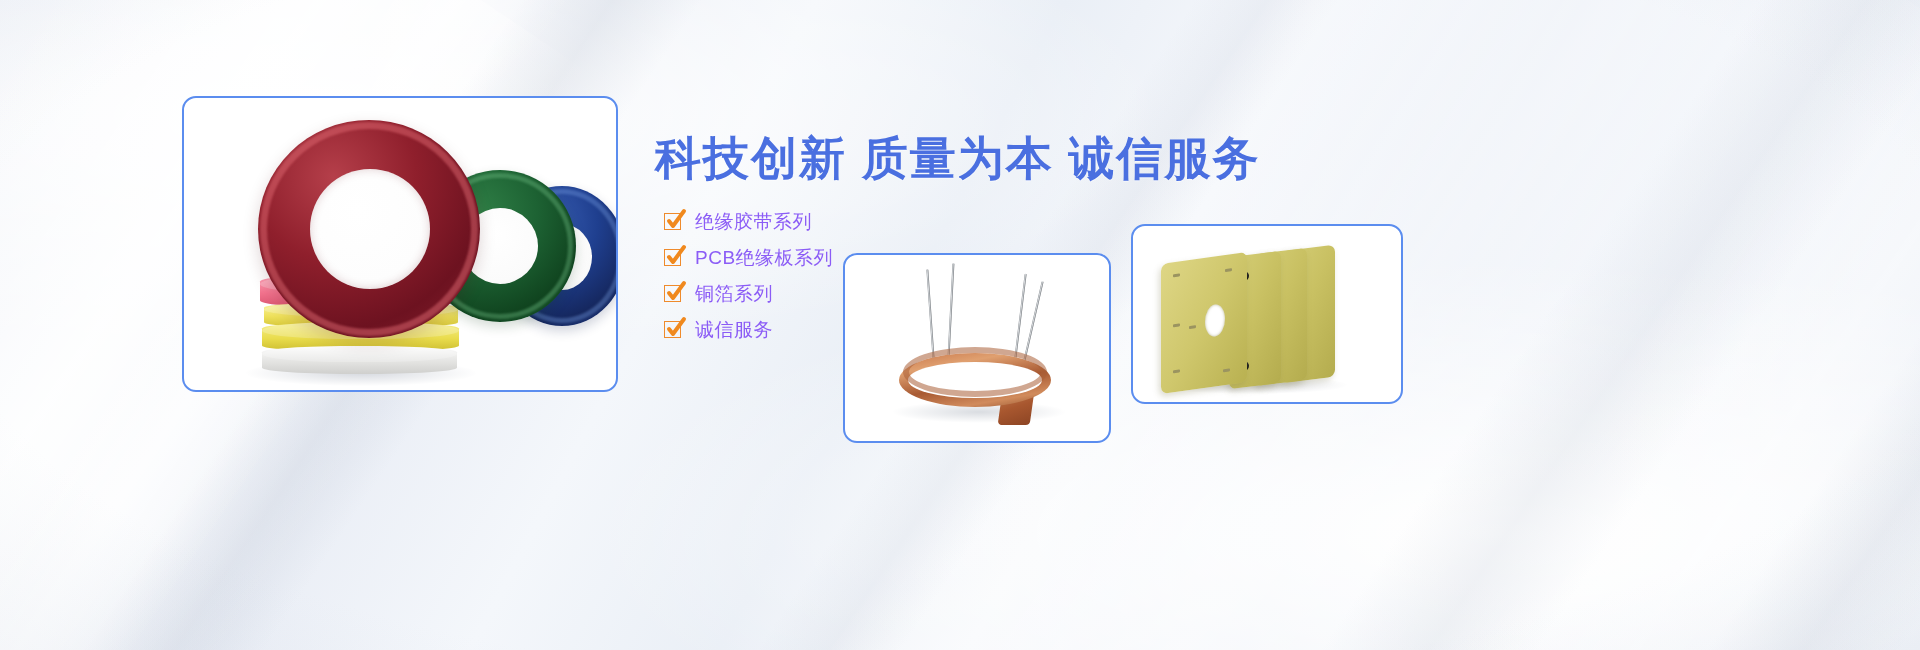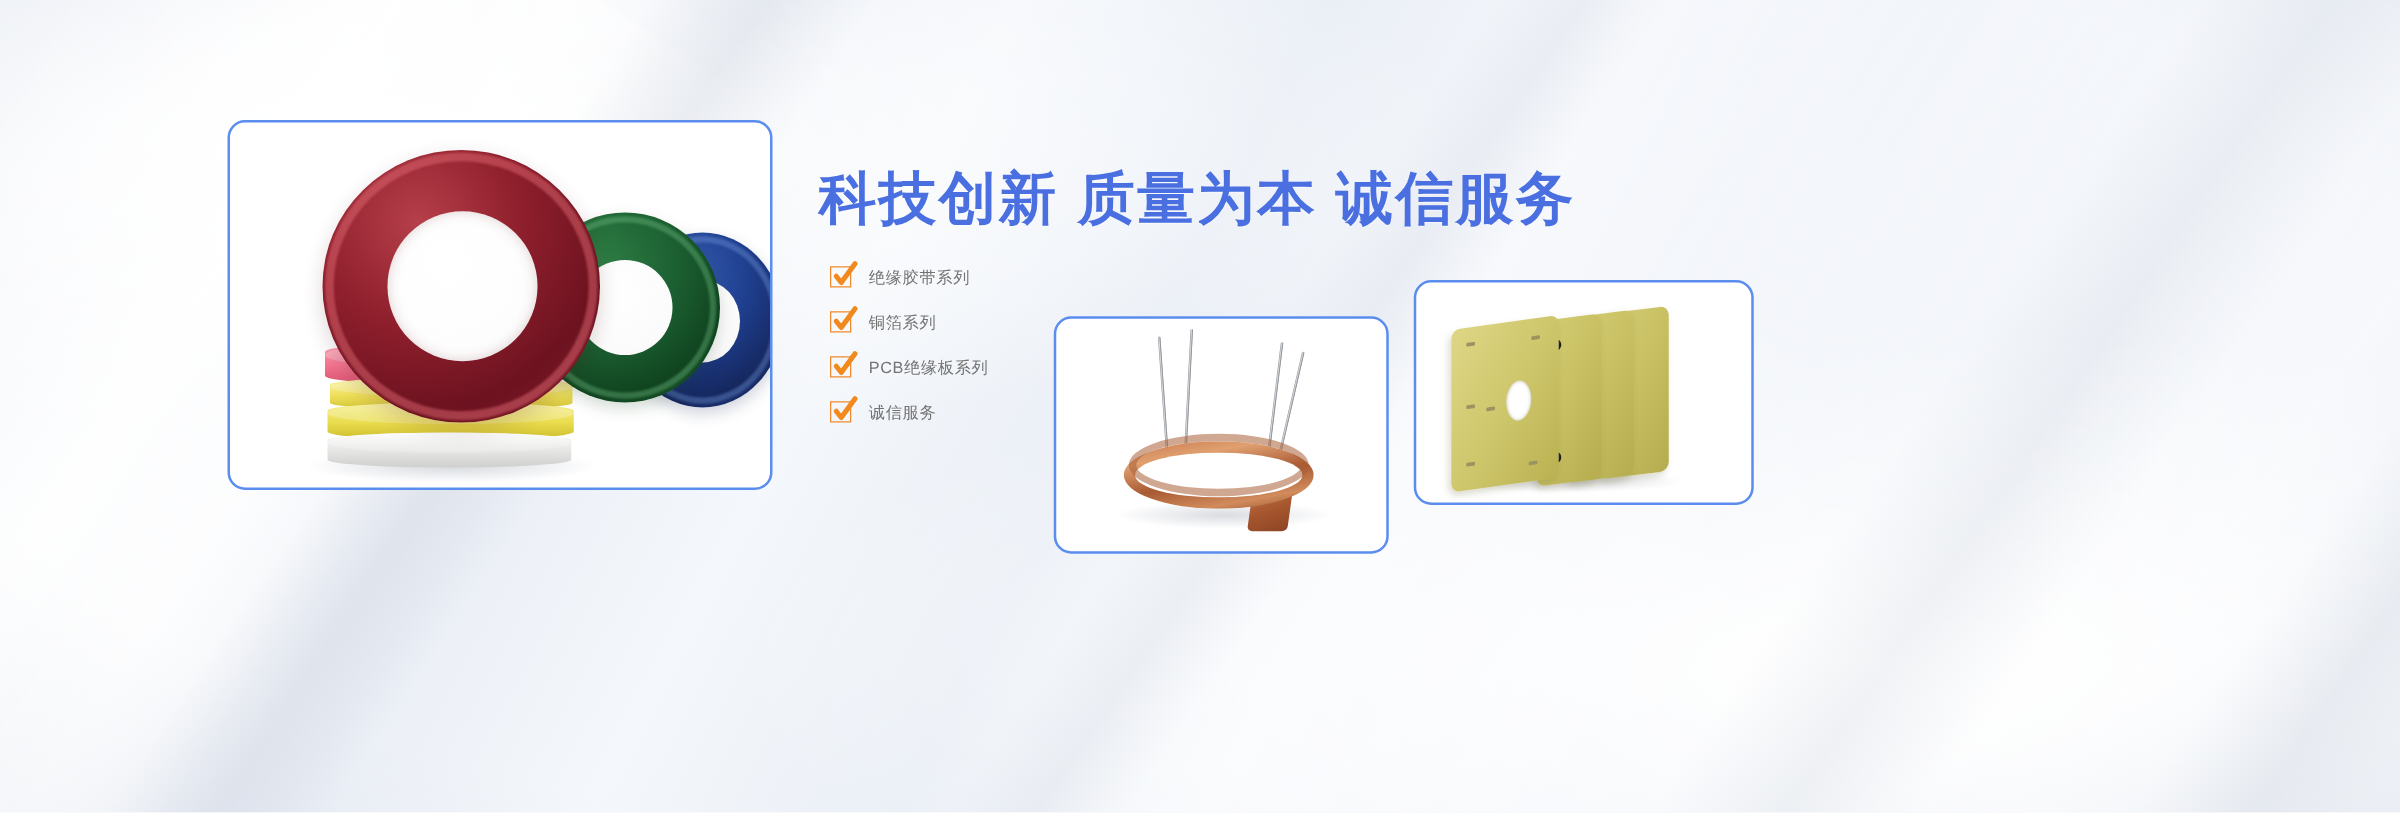--- a/index.html
+++ b/index.html
@@ -268,22 +268,22 @@
     position: relative;
     width: 17px;
     height: 17px;
     border: 1px solid #ef8b2c;
     box-sizing: border-box;
     margin-right: 14px;
     flex: 0 0 auto;
   }
   .check-icon svg { position:absolute; left:-2px; top:-6px; }
   .feature-label {
-    font-size: 13px;
-    color: #737373;
+    font-size: 19px;
+    color: #8b5cf6;
     letter-spacing: .5px;
     line-height: 1;
     white-space: nowrap;
   }
 </style>
 </head>
 <body>
 
 <div class="banner">
 
@@ -374,29 +374,29 @@
         </svg>
       </span>
       <span class="feature-label">绝缘胶带系列</span>
     </li>
     <li class="feature-item">
       <span class="check-icon">
         <svg width="24" height="24" viewBox="0 0 24 24" aria-hidden="true">
           <path d="M6 13 L10 18 L21 3" fill="none" stroke="#f0891e" stroke-width="4" stroke-linecap="round" stroke-linejoin="round"></path>
         </svg>
       </span>
-      <span class="feature-label">铜箔系列</span>
+      <span class="feature-label">PCB绝缘板系列</span>
     </li>
     <li class="feature-item">
       <span class="check-icon">
         <svg width="24" height="24" viewBox="0 0 24 24" aria-hidden="true">
           <path d="M6 13 L10 18 L21 3" fill="none" stroke="#f0891e" stroke-width="4" stroke-linecap="round" stroke-linejoin="round"></path>
         </svg>
       </span>
-      <span class="feature-label">PCB绝缘板系列</span>
+      <span class="feature-label">铜箔系列</span>
     </li>
     <li class="feature-item">
       <span class="check-icon">
         <svg width="24" height="24" viewBox="0 0 24 24" aria-hidden="true">
           <path d="M6 13 L10 18 L21 3" fill="none" stroke="#f0891e" stroke-width="4" stroke-linecap="round" stroke-linejoin="round"></path>
         </svg>
       </span>
       <span class="feature-label">诚信服务</span>
     </li>
   </ul>

